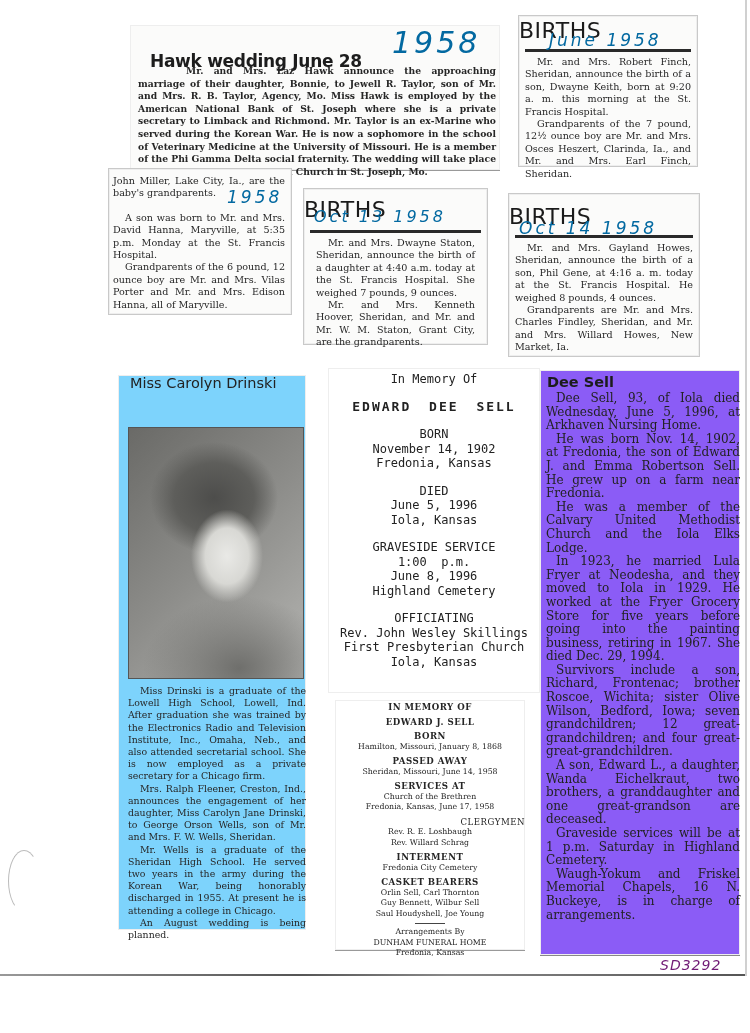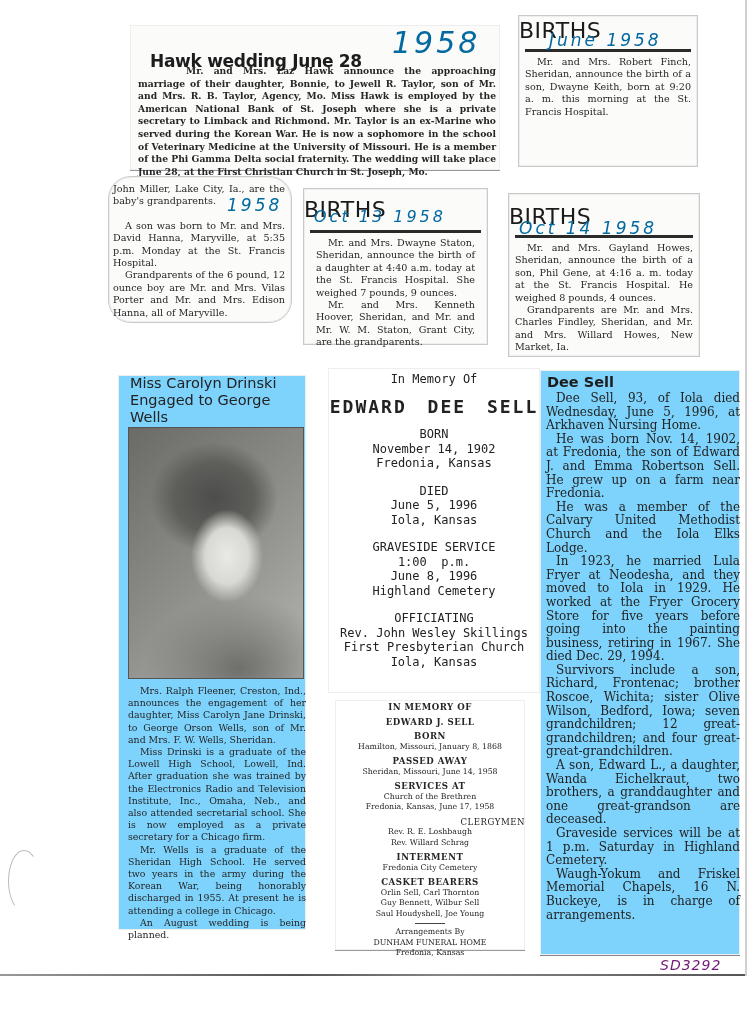--- a/index.html
+++ b/index.html
@@ -17,46 +17,46 @@
     .hand { font-family: "DejaVu Sans", sans-serif; font-style: italic; color: #0369a1; position: absolute; letter-spacing: 3px; }
     .births-head { font-family: "DejaVu Sans", sans-serif; font-size: 22px; letter-spacing: 0.5px; text-align: left; position: relative; color: #1a1a1a; }
     .rule { height: 3px; background: #2a2a2a; margin: 2px 0 4px 0; }
 
     
     #hawk { left: 130px; top: 25px; width: 370px; height: 145px; border: none; border-bottom: 1px solid #999; }
     #hawk .title { font-family: "DejaVu Sans", sans-serif; font-weight: bold; font-size: 17px; position: absolute; left: 20px; top: 26px; letter-spacing: -0.3px; }
     #hawk .body { position: absolute; left: 8px; top: 40px; width: 358px; font-weight: bold; font-size: 9.2px; line-height: 12.6px; }
 
     #finch { left: 518px; top: 15px; width: 178px; height: 150px; }
-    #miller { left: 108px; top: 176px; width: 182px; height: 145px; border-radius: 23px; }
+    #miller { left: 108px; top: 168px; width: 182px; height: 145px; }
     #staton { left: 303px; top: 188px; width: 183px; height: 155px; }
     #howes { left: 508px; top: 193px; width: 190px; height: 162px; }
 
     #drinski { left: 118px; top: 375px; width: 188px; height: 555px; border: none; background: #7dd3fc; }
     #drinski .head { font-family: "DejaVu Sans", sans-serif; font-size: 14.5px; line-height: 17px; color: #222; padding-left: 12px; }
     #drinski .photo {
       position: absolute; left: 10px; top: 52px; width: 174px; height: 250px;
       background:
         radial-gradient(ellipse 48px 62px at 98px 128px, #e9e9e6 0%, #d8d8d4 45%, rgba(0,0,0,0) 75%),
         radial-gradient(ellipse 80px 70px at 85px 70px, #4d4d4b 0%, #5e5e5b 50%, rgba(0,0,0,0) 80%),
         radial-gradient(ellipse 120px 90px at 110px 240px, #6f6f6c 0%, rgba(0,0,0,0) 80%),
         linear-gradient(135deg, #6a6a67 0%, #8d8d8a 50%, #b5b5b2 100%);
       border: 1px solid #555;
     }
     #drinski .body { position: absolute; left: 10px; top: 310px; width: 178px; font-size: 9.4px; line-height: 12.2px; }
 
     #memcard { left: 328px; top: 368px; width: 212px; height: 325px; border: none; background: #fff; text-align: center; font-family: "DejaVu Sans Mono", monospace; font-size: 12px; line-height: 14.5px; color: #222; }
     #memcard .gap { height: 13px; }
-    #memcard .name { font-weight: bold; font-size: 18px; letter-spacing: 2px; word-spacing: 8px; }
+    #memcard .name { font-weight: bold; font-size: 13px; letter-spacing: 2px; word-spacing: 8px; }
 
     #memcard2 { left: 335px; top: 700px; width: 190px; height: 250px; border: none; border-bottom: 1px solid #999; background: #fff; text-align: center; font-family: "DejaVu Serif", serif; font-size: 7.8px; line-height: 10.5px; color: #262626; }
     #memcard2 .h { font-weight: bold; font-size: 8.6px; margin-top: 4px; letter-spacing: 0.5px; }
     #memcard2 .dash { width: 30px; height: 1px; background: #444; margin: 4px auto 3px auto; }
 
-    #deesell { left: 540px; top: 370px; width: 200px; height: 585px; border: none; border-bottom: 1px solid #888; background: #7dd3fc; }
+    #deesell { left: 540px; top: 370px; width: 200px; height: 585px; border: none; border-bottom: 1px solid #888; background: #8b5cf6; }
     #deesell .title { font-family: "DejaVu Sans", sans-serif; font-weight: bold; font-size: 14.5px; margin: 4px 0 2px 7px; }
     #deesell .body { font-family: "DejaVu Serif", serif; font-size: 12px; line-height: 13.6px; text-align: justify; padding-left: 6px; color: #222; }
     #deesell .body p.ind { text-indent: 10px; }
 
     .page-rule { position: absolute; left: 0; top: 974px; width: 745px; height: 2px; background: linear-gradient(90deg, #999, #555 40%, #888 60%, #555); }
     .page-rule2 { position: absolute; left: 745px; top: 0; width: 2px; height: 976px; background: #d0d0d0; }
     .punch { position: absolute; left: 8px; top: 850px; width: 30px; height: 60px; border: 1px solid #bbb; border-radius: 50%; border-right-color: transparent; border-bottom-color: transparent; }
   </style>
 </head>
 <body>
@@ -66,20 +66,21 @@
   <div class="hand" style="left:262px; top:0px; font-size:30px;">1958</div>
   <p class="news body" style="text-indent:48px;">Mr. and Mrs. Laz Hawk announce the approaching marriage of their daughter, Bonnie, to Jewell R. Taylor, son of Mr. and Mrs. R. B. Taylor, Agency, Mo. Miss Hawk is employed by the American National Bank of St. Joseph where she is a private secretary to Limback and Richmond. Mr. Taylor is an ex-Marine who served during the Korean War. He is now a sophomore in the school of Veterinary Medicine at the University of Missouri. He is a member of the Phi Gamma Delta social fraternity. The wedding will take place June 28, at the First Christian Church in St. Joseph, Mo.</p>
 </div>
 
 <div class="clip" id="finch">
   <div class="births-head" style="margin-top:2px;">BIRTHS</div>
   <div class="hand" style="left:30px; top:14px; font-size:17px;">June 1958</div>
   <div class="rule" style="margin:6px 6px 4px 6px;"></div>
   <div class="news" style="padding:0 6px 0 6px;">
     <p class="ind">Mr. and Mrs. Robert Finch, Sheridan, announce the birth of a son, Dwayne Keith, born at 9:20 a. m. this morning at the St. Francis Hospital.</p>
+    <p class="ind">Grandparents of the 7 pound, 12½ ounce boy are Mr. and Mrs. Osces Heszert, Clarinda, Ia., and Mr. and Mrs. Earl Finch, Sheridan.</p>
   </div>
 </div>
 
 <div class="clip" id="miller">
   <div class="news" style="padding:6px 6px 0 4px;">
     <p style="margin-bottom:12px;">John Miller, Lake City, Ia., are the baby's grandparents.</p>
     <div class="hand" style="left:118px; top:22px; font-size:17px;">1958</div>
     <p class="ind">A son was born to Mr. and Mrs. David Hanna, Maryville, at 5:35 p.m. Monday at the St. Francis Hospital.</p>
     <p class="ind">Grandparents of the 6 pound, 12 ounce boy are Mr. and Mrs. Vilas Porter and Mr. and Mrs. Edison Hanna, all of Maryville.</p>
   </div>
@@ -101,26 +102,25 @@
   <div class="rule" style="margin:6px 6px 4px 6px;"></div>
   <div class="news" style="padding:0 6px;">
     <p class="ind">Mr. and Mrs. Gayland Howes, Sheridan, announce the birth of a son, Phil Gene, at 4:16 a. m. today at the St. Francis Hospital. He weighed 8 pounds, 4 ounces.</p>
     <p class="ind">Grandparents are Mr. and Mrs. Charles Findley, Sheridan, and Mr. and Mrs. Willard Howes, New Market, Ia.</p>
   </div>
 </div>
 
 <div class="clip" id="drinski">
   <div class="head">
     <div>Miss Carolyn Drinski</div>
-    <div>Engaged to George Wells</div>
   </div>
   <div class="photo" title="portrait photo of Carolyn Drinski"></div>
   <div class="news body">
+    <p class="ind">Miss Drinski is a graduate of the Lowell High School, Lowell, Ind. After graduation she was trained by the Electronics Radio and Television Institute, Inc., Omaha, Neb., and also attended secretarial school. She is now employed as a private secretary for a Chicago firm.</p>
     <p class="ind">Mrs. Ralph Fleener, Creston, Ind., announces the engagement of her daughter, Miss Carolyn Jane Drinski, to George Orson Wells, son of Mr. and Mrs. F. W. Wells, Sheridan.</p>
-    <p class="ind">Miss Drinski is a graduate of the Lowell High School, Lowell, Ind. After graduation she was trained by the Electronics Radio and Television Institute, Inc., Omaha, Neb., and also attended secretarial school. She is now employed as a private secretary for a Chicago firm.</p>
     <p class="ind">Mr. Wells is a graduate of the Sheridan High School. He served two years in the army during the Korean War, being honorably discharged in 1955. At present he is attending a college in Chicago.</p>
     <p class="ind">An August wedding is being planned.</p>
   </div>
 </div>
 
 <div class="clip" id="memcard">
   <div style="height:4px;"></div>
   <div>In Memory Of</div>
   <div class="gap"></div>
   <div class="name">EDWARD DEE SELL</div>

